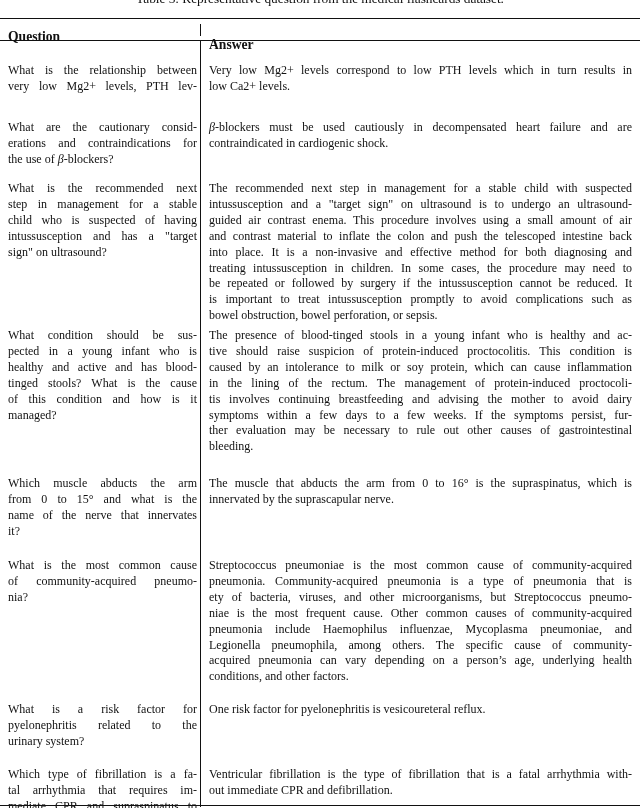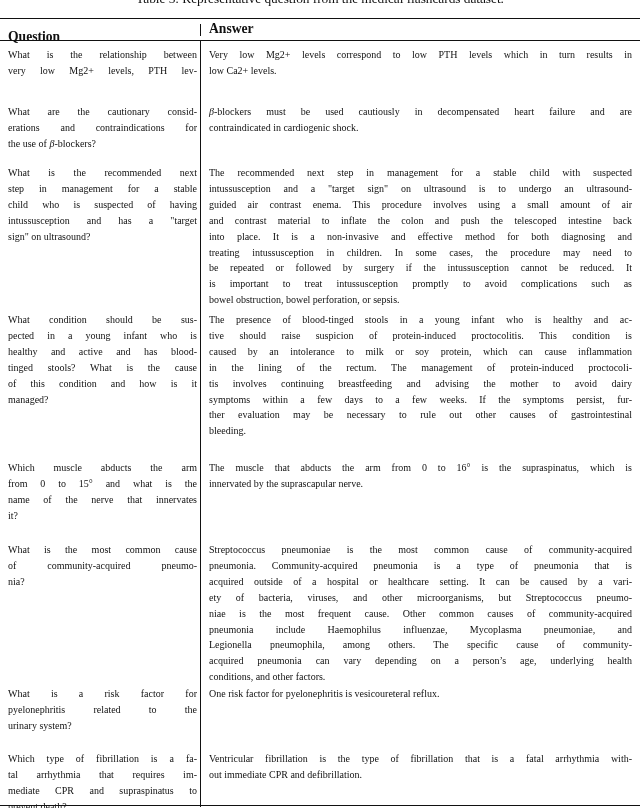--- a/index.html
+++ b/index.html
@@ -59,31 +59,31 @@
     border-top: 1.8px solid #111;
   }
   .hcell {
     position: absolute;
     top: 3px;
     font-weight: bold;
     font-size: 13.6px;
     line-height: 16px;
   }
   .hcell.q { left: 8px; margin-top: 8px; }
-  .hcell.a { left: 209px; }
+  .hcell.a { left: 209px; margin-top: 16px; }
 
   .row {
     position: absolute;
     left: 0;
     width: 640px;
   }
   .q-cell, .a-cell {
     position: absolute;
-    top: 0;
-    font-size: 10px;
+    top: 16px;
+    font-size: 12px;
     line-height: 15.9px;
     text-align: justify;
     hyphens: manual;
   }
   .q-cell { left: 8px; width: 189px; }
   .a-cell { left: 209px; width: 423px; }
   .q-cell span.line, .a-cell span.line {
     display: block;
     text-align: justify;
     text-align-last: justify;
@@ -182,21 +182,20 @@
       </div>
       <div class="row" style="top: 524px;">
         <div class="q-cell">
           <span class="line">What is the most common cause</span>
           <span class="line">of community-acquired pneumo-</span>
           <span class="line last">nia?</span>
         </div>
         <div class="a-cell">
           <span class="line">Streptococcus pneumoniae is the most common cause of community-acquired</span>
           <span class="line">pneumonia.  Community-acquired pneumonia is a type of pneumonia that is</span>
-          <span class="line">acquired outside of a hospital or healthcare setting. It can be caused by a vari-</span>
           <span class="line">ety of bacteria, viruses, and other microorganisms, but Streptococcus pneumo-</span>
           <span class="line">niae is the most frequent cause. Other common causes of community-acquired</span>
           <span class="line">pneumonia include Haemophilus influenzae, Mycoplasma pneumoniae, and</span>
           <span class="line">Legionella pneumophila, among others.  The specific cause of community-</span>
           <span class="line">acquired pneumonia can vary depending on a person’s age, underlying health</span>
           <span class="line last">conditions, and other factors.</span>
         </div>
       </div>
       <div class="row" style="top: 668px;">
         <div class="q-cell">

